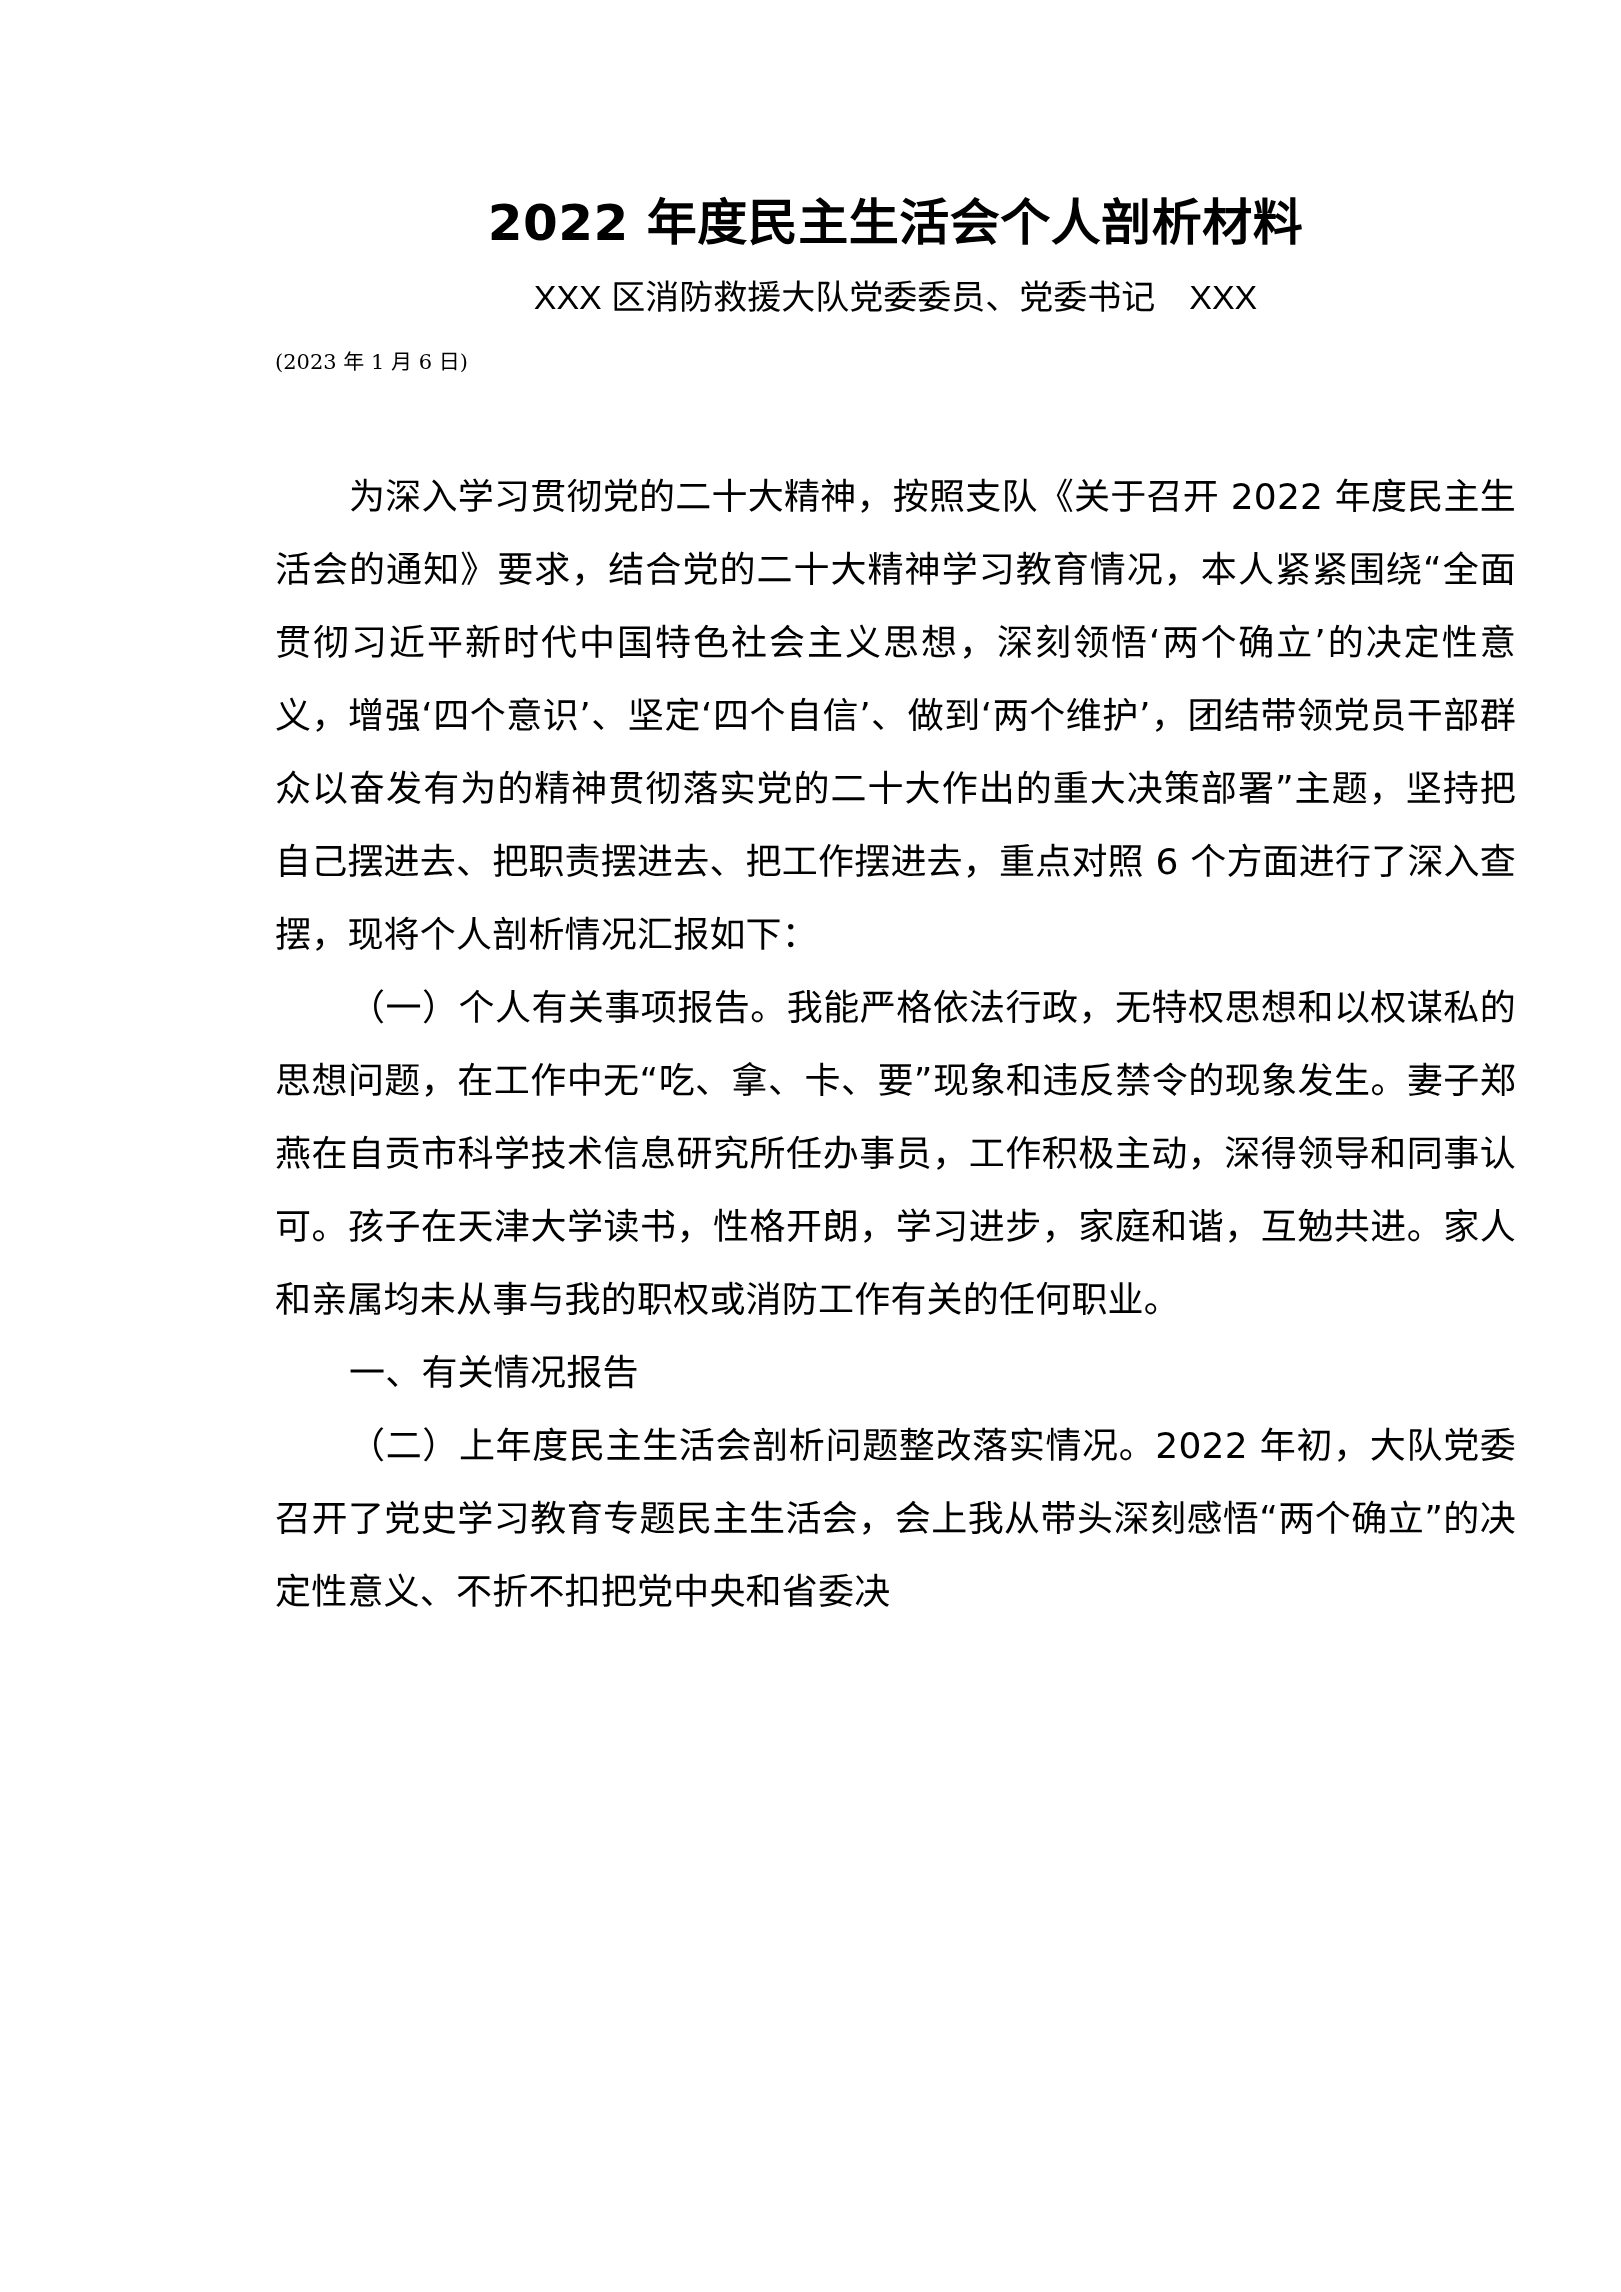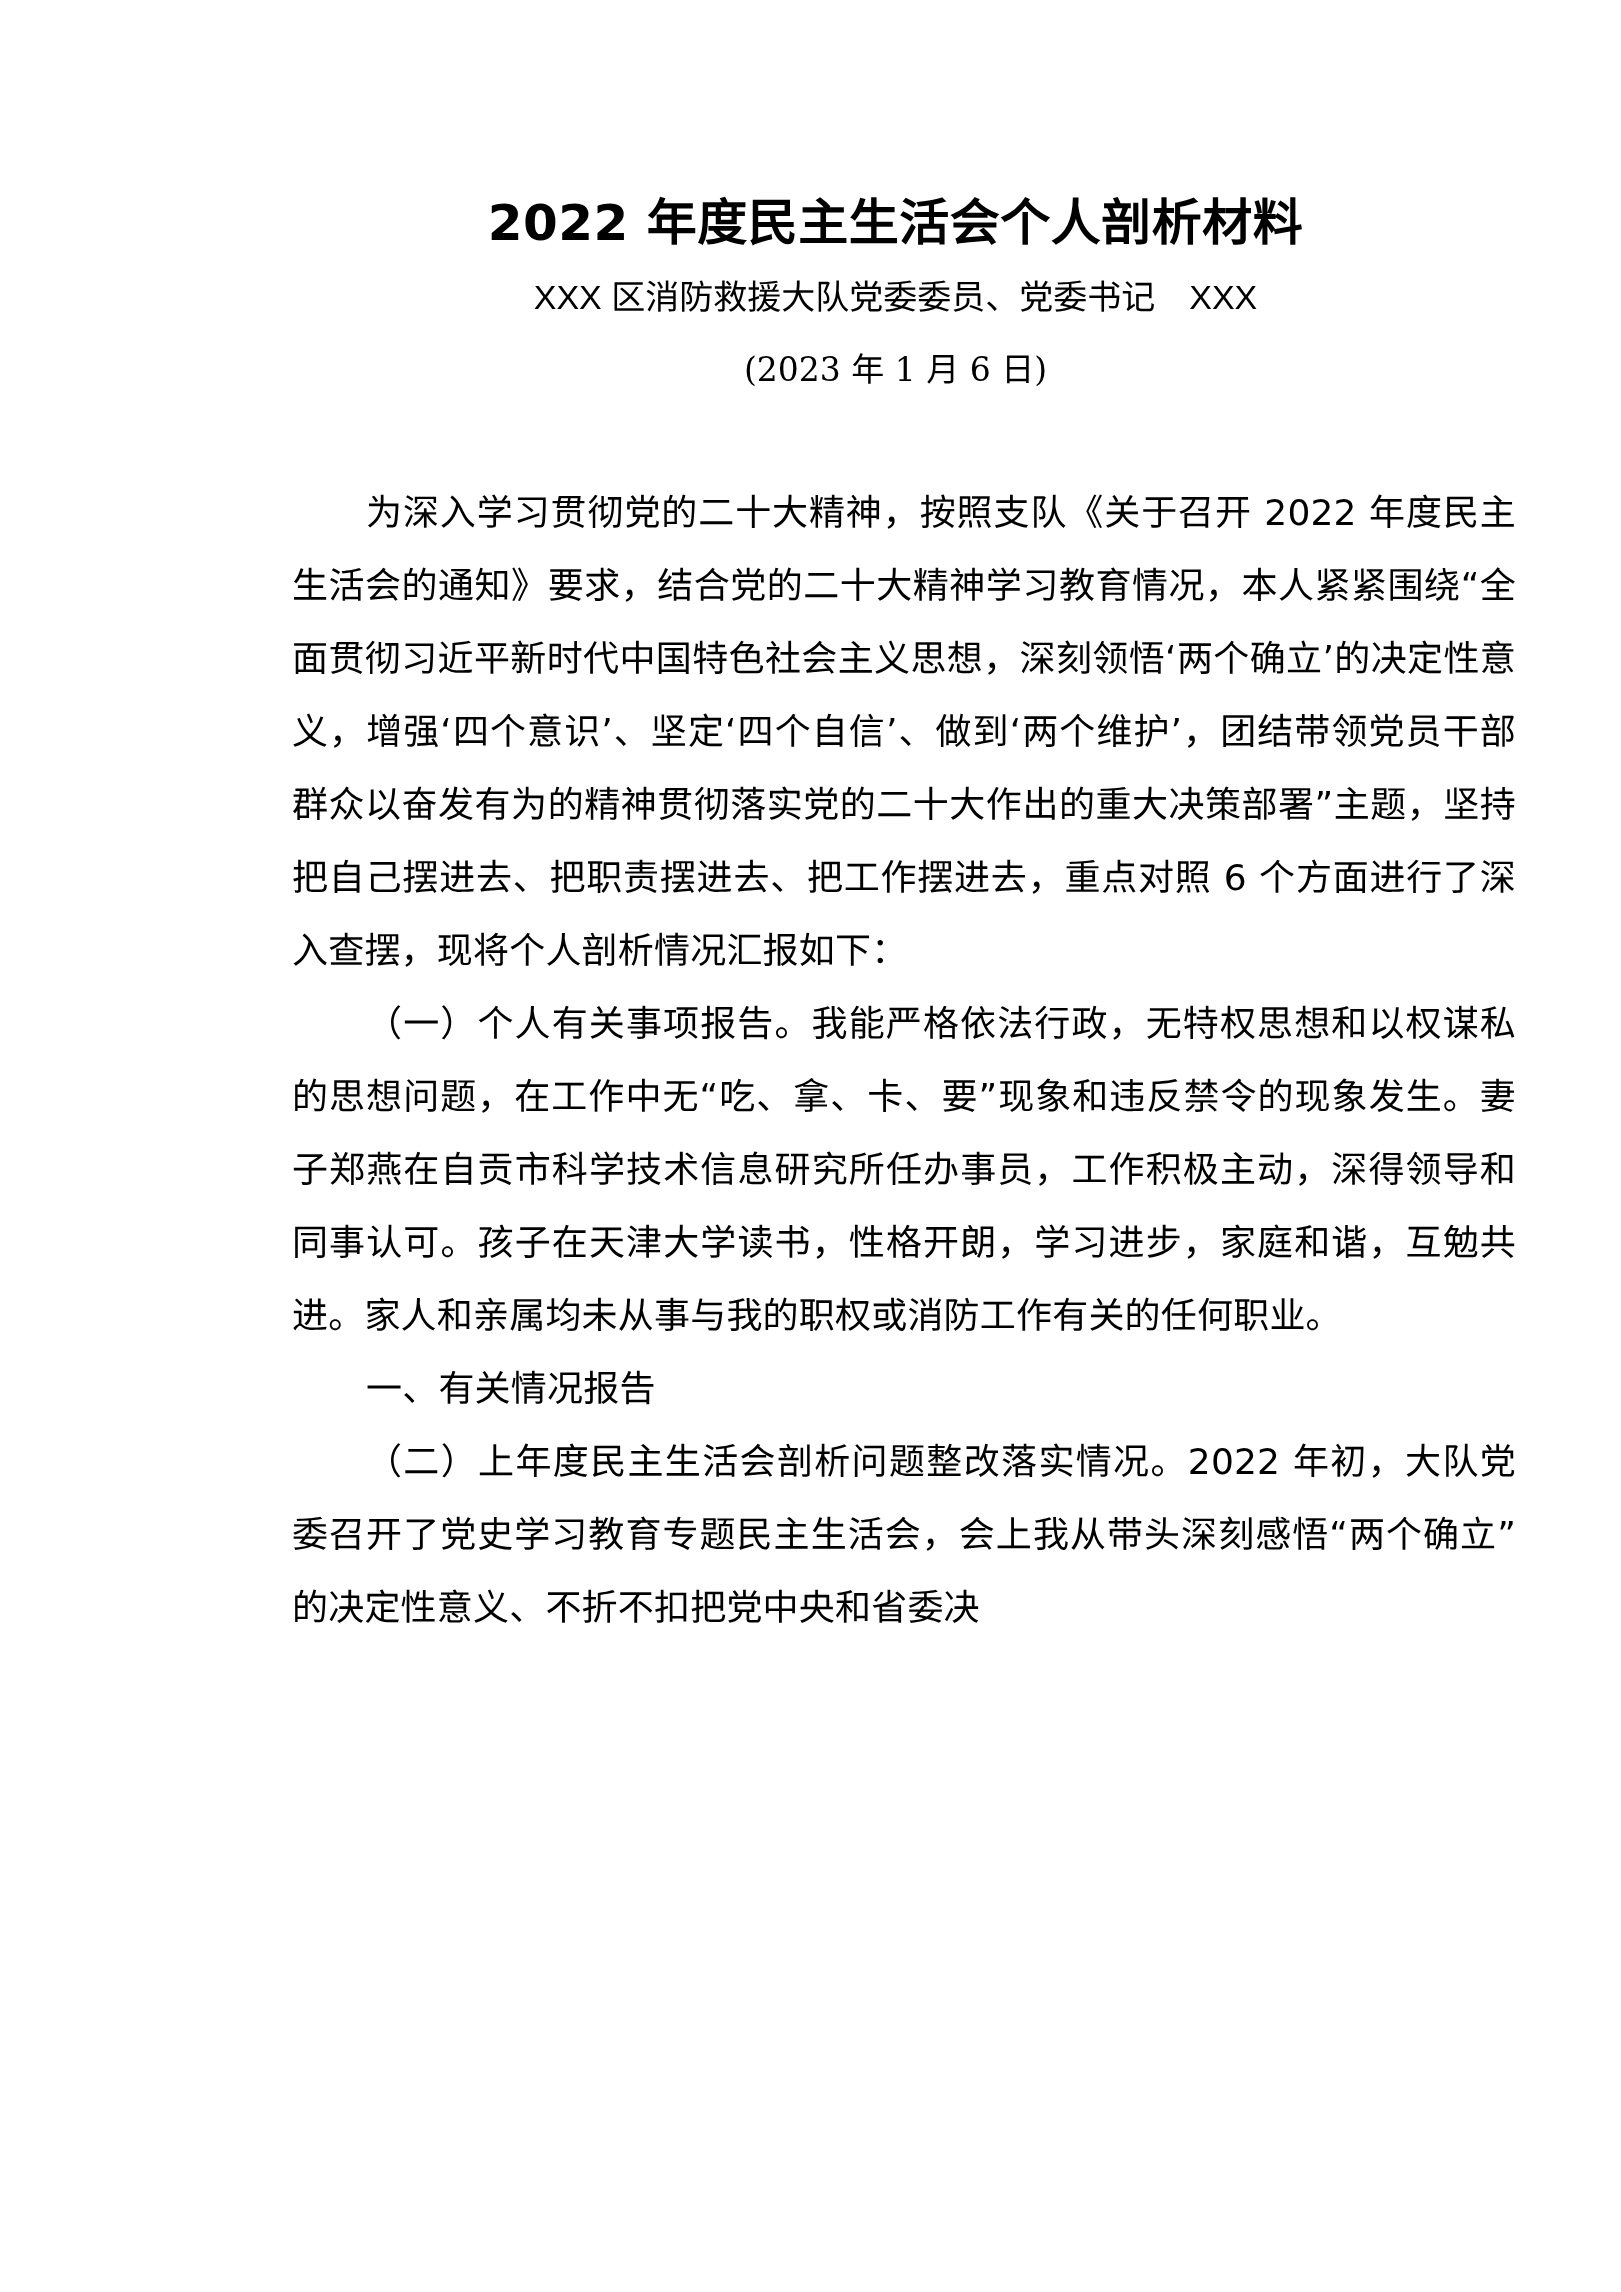--- a/index.html
+++ b/index.html
@@ -51,33 +51,33 @@
     font-family: Liberation Sans, sans-serif;
     font-weight: 400;
     font-size: 34px;
     line-height: 1.35;
     white-space: nowrap;
   }
 
   .doc-date {
     margin: 0;
     padding-top: 27.4px;
-    text-align: center;
+    text-align: left;
     font-family: "DejaVu Serif", "Liberation Serif", serif;
-    font-size: 33px;
+    font-size: 21px;
     line-height: 1.35;
   }
 
   
   .doc-body {
     padding-top: 84px;
   }
 
   .para {
-    margin: 0 0 0 17px;
+    margin: 0 0 0 0;
     font-family: "DejaVu Sans", "Liberation Sans", sans-serif;
     font-size: 36px;
     line-height: 73px;
     text-align: justify;
     text-justify: inter-ideograph;
     text-indent: 74px;
     letter-spacing: 0.2px;
     word-break: break-all;
   }
 

